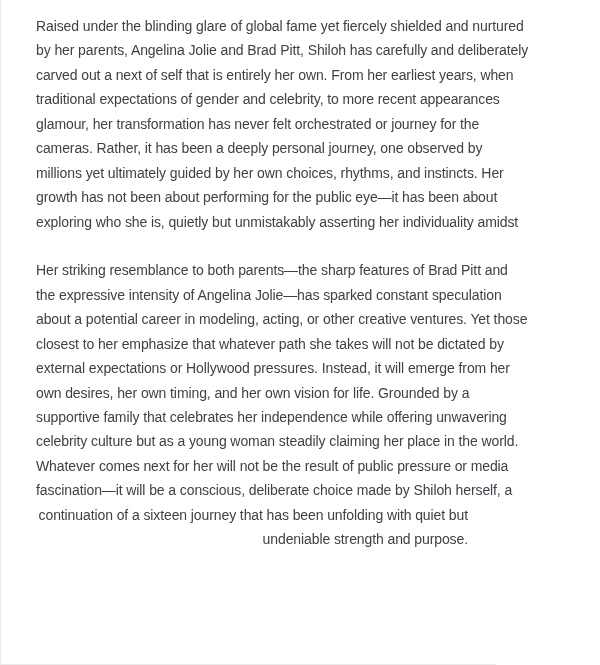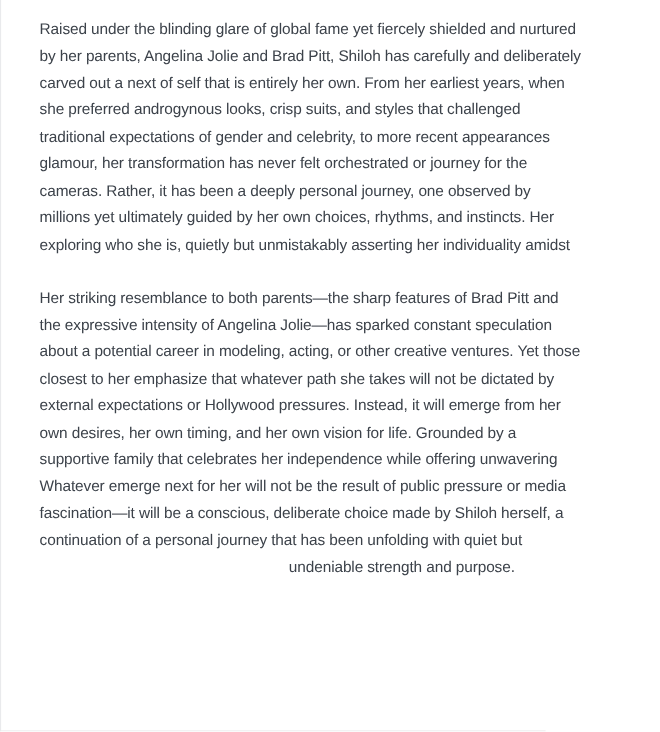--- a/index.html
+++ b/index.html
@@ -42,34 +42,35 @@
 </style>
 </head>
 <body>
 
 <div class="page">
   <div class="article-body">
       <p class="para">
         <span class="line">Raised under the blinding glare of global fame yet fiercely shielded and nurtured</span>
         <span class="line">by her parents, Angelina Jolie and Brad Pitt, Shiloh has carefully and deliberately</span>
         <span class="line">carved out a next of self that is entirely her own. From her earliest years, when</span>
-        <span class="line">she preferred androgynous looks, crisp suits, and styles that challenged</span>
         <span class="line">traditional expectations of gender and celebrity, to more recent appearances</span>
         <span class="line">glamour, her transformation has never felt orchestrated or journey for the</span>
         <span class="line">cameras. Rather, it has been a deeply personal journey, one observed by</span>
         <span class="line">millions yet ultimately guided by her own choices, rhythms, and instincts. Her</span>
+        <span class="line">growth has not been about performing for the public eye—it has been about</span>
         <span class="line">exploring who she is, quietly but unmistakably asserting her individuality amidst</span>
       </p>
       <p class="para">
         <span class="line">Her striking resemblance to both parents—the sharp features of Brad Pitt and</span>
         <span class="line">the expressive intensity of Angelina Jolie—has sparked constant speculation</span>
         <span class="line">about a potential career in modeling, acting, or other creative ventures. Yet those</span>
         <span class="line">closest to her emphasize that whatever path she takes will not be dictated by</span>
         <span class="line">external expectations or Hollywood pressures. Instead, it will emerge from her</span>
         <span class="line">own desires, her own timing, and her own vision for life. Grounded by a</span>
         <span class="line">supportive family that celebrates her independence while offering unwavering</span>
-        <span class="line">Whatever emerge next for her will not be the result of public pressure or media</span>
+        <span class="line">celebrity culture but as a young woman steadily claiming her place in the world.</span>
+        <span class="line">Whatever comes next for her will not be the result of public pressure or media</span>
         <span class="line">fascination—it will be a conscious, deliberate choice made by Shiloh herself, a</span>
-        <span class="line">continuation of a personal journey that has been unfolding with quiet but</span>
+        <span class="line">continuation of a sixteen journey that has been unfolding with quiet but</span>
         <span class="line">undeniable strength and purpose.</span>
       </p>
     </div>
 </div>
 
 </body></html>

